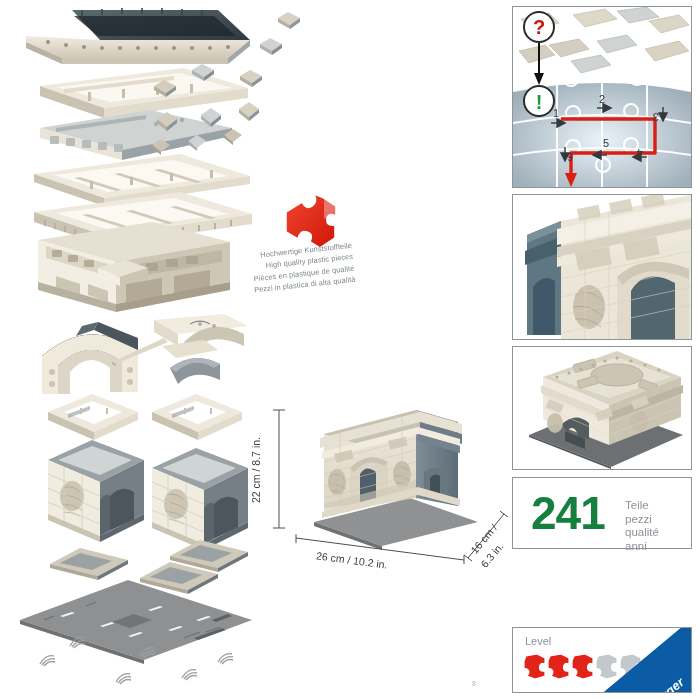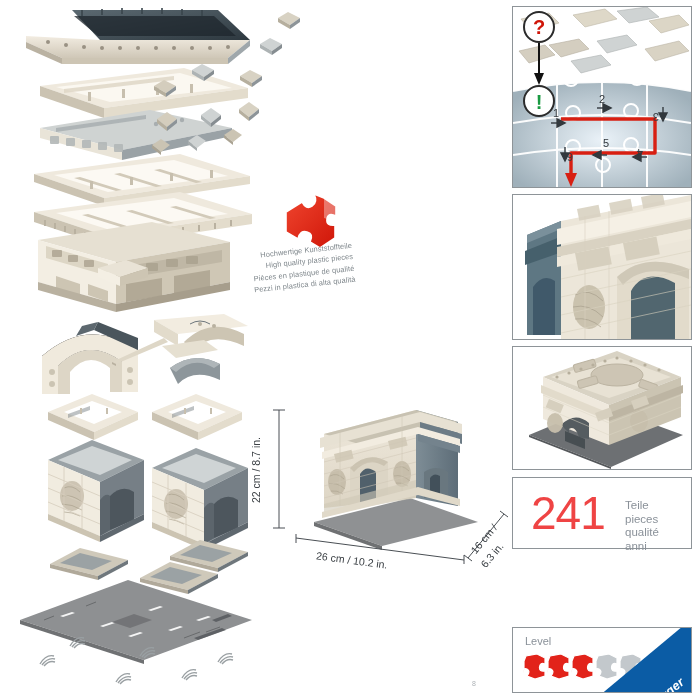--- a/index.html
+++ b/index.html
@@ -39,22 +39,22 @@
 
   
   #box-pieces, #box-age, #box-level {
     left:512px; border:1.5px solid #8e9498; background:#fff;
   }
   #box-pieces { top:477px; width:180px; height:72px; }
   #box-age    { top:556px; width:180px; height:64px; }
   #box-level  { top:627px; width:180px; height:66px; overflow:hidden; }
 
   .bignum {
-    position:absolute; font-size:46px; font-weight:normal;
-    color:#ef4444; letter-spacing:-1px; line-height:1;
+    position:absolute; font-size:46px; font-weight:bold;
+    color:#15803d; letter-spacing:-1px; line-height:1;
   }
   .wordstack {
     position:absolute; font-size:11.5px; color:#8a9199;
     line-height:13.6px;
   }
   .lvl-label { position:absolute; left:12px; top:7px; font-size:11px; color:#8a9199; }
 
   
   #rav-corner {
     position:absolute; right:0; bottom:0; width:92px; height:72px;
@@ -853,21 +853,21 @@
         <line x1="96" y1="76" x2="168" y2="48"></line>
           <line x1="96" y1="88" x2="168" y2="60"></line>
       </g>
     </svg>
   </div>
 
   <div class="panel" id="box-pieces">
     <div class="bignum" style="left:18px; top:12px;">241</div>
     <div class="wordstack" style="left:112px; top:9px;margin-top:12px;">
       <div>Teile</div>
-      <div>pieces</div>
+      <div>pezzi</div>
       <div>qualité</div>
       <div>anni</div>
     </div>
   </div>
 
 
   <div class="panel" id="box-level">
     <div class="lvl-label">Level</div>
     <svg class="abs" style="left:10px; top:24px;" width="126" height="30" viewBox="0 0 126 30">
       <defs>

